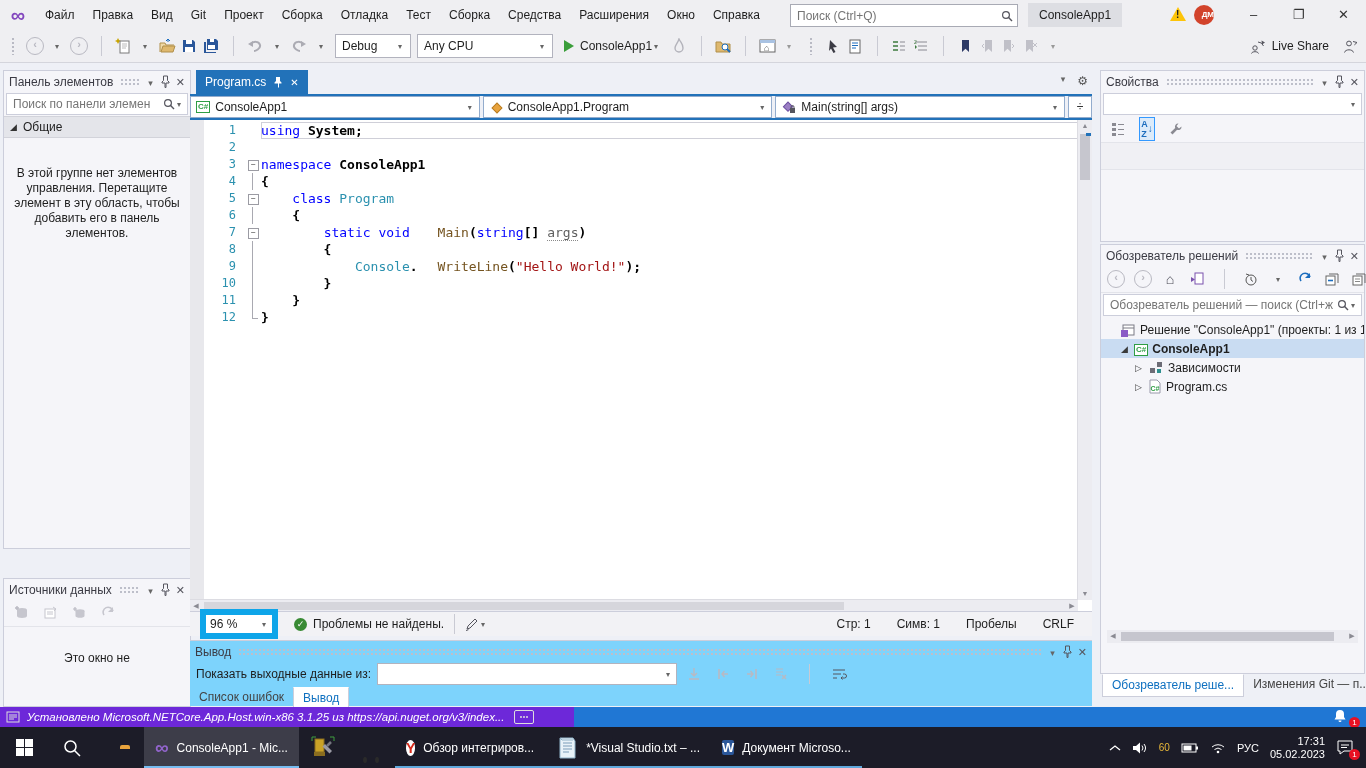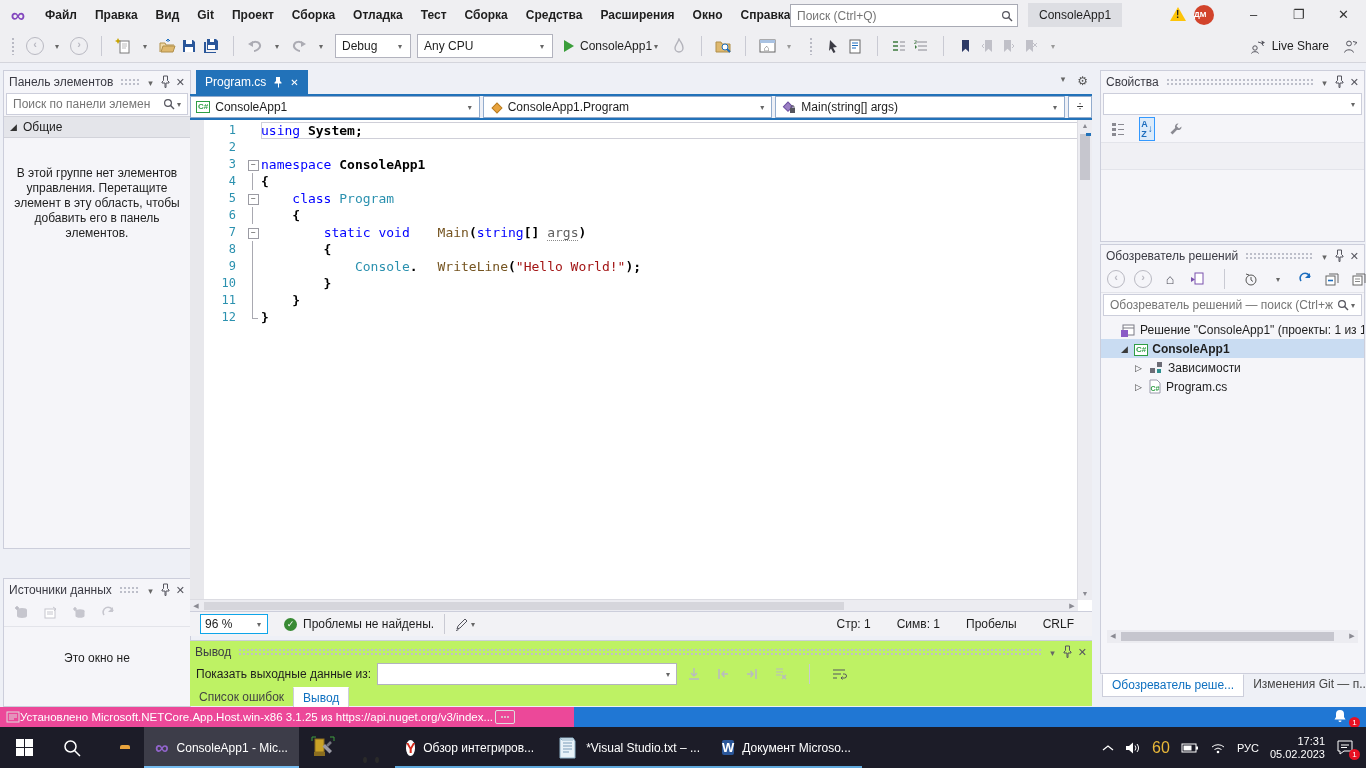--- a/index.html
+++ b/index.html
@@ -1,29 +1,29 @@
 <!DOCTYPE html>
 <html><head>
 <meta charset="utf-8">
 <style>
   html,body{margin:0;padding:0;background:#d8d8d8;}
   #app{position:relative;width:1366px;height:768px;overflow:hidden;background:#EEF0F6;
        font-family:"Liberation Sans","DejaVu Sans",sans-serif;font-size:12px;color:#1E1E1E;}
   
   .titlebar{position:absolute;left:0;top:0;right:0;height:30px;background:#EFEFF2;display:flex;align-items:center;}
   .vslogo{width:36px;text-align:center;color:#8347BE;font-size:20px;font-weight:bold;line-height:30px;}
-  .menu-item{padding:0 9px;line-height:30px;cursor:default;white-space:nowrap;font-weight:bold;}
+  .menu-item{padding:0 9px;line-height:30px;cursor:default;white-space:nowrap;}
   .tb-search{position:absolute;left:790px;top:4px;width:218px;height:21px;background:#fff;border:1px solid #A8AAB4;
              display:flex;align-items:center;padding:0 4px;}
   .tb-search input{flex:1;border:0;outline:0;font:12px "Liberation Sans",sans-serif;color:#333;background:transparent;}
   .title-chip{position:absolute;left:1028px;top:3px;height:24px;line-height:24px;padding:0 11px;background:#DDDEE3;}
   .warnico{position:absolute;left:1170px;top:7px;width:0;height:0;border-left:8px solid transparent;border-right:8px solid transparent;border-bottom:14px solid #FDC409;}
   .warnico::after{content:"!";position:absolute;left:-2px;top:2px;font-size:10px;font-weight:bold;color:#222;}
   .avatar{position:absolute;left:1194px;top:5px;width:20px;height:20px;border-radius:50%;background:#D2432B;color:#fff;
-          font-size:8px;font-weight:bold;text-align:left;line-height:20px;}
+          font-size:8px;font-weight:bold;text-align:right;line-height:20px;}
   .win-btns{position:absolute;right:0;top:0;height:30px;display:flex;}
   .win-btn{width:45px;text-align:center;line-height:30px;font-size:13px;color:#333;}
   
   .toolbar{position:absolute;left:0;top:30px;right:0;height:32px;background:#EFEFF2;border-bottom:1px solid #D4D5DC;
            display:flex;align-items:center;padding-left:2px;}
   .ticon{min-width:20px;height:24px;display:inline-flex;align-items:center;justify-content:center;margin:0 1px;}
   .grip{width:4px;height:18px;margin:0 3px;background-image:radial-gradient(#B9BAC4 1px,transparent 1.2px);background-size:4px 4px;}
   .tsep{width:1px;height:20px;background:#C9CAD3;margin:0 4px;}
   .dd{font-size:8px;color:#666;padding:0 2px;}
   .ovf{color:#999;}
@@ -73,26 +73,26 @@
   .kw{color:#0000FF;} .type{color:#2B91AF;} .method{color:#74531F;padding-left:20px;} .str{color:#A31515;} .pl{color:#000;font-weight:bold;}
   .param{color:#5f5f5f;border-bottom:1px dotted #8a8a8a;}
   .vscroll{position:absolute;right:0;top:0;bottom:12px;width:14px;background:#ECECF1;border-left:1px solid #DCDCE2;}
   .varrow{position:absolute;left:0;width:14px;height:12px;color:#8a8a92;font-size:7px;text-align:center;line-height:12px;}
   .vthumb{position:absolute;left:2px;right:2px;top:14px;height:46px;background:#C6C6CE;}
   .vmark{position:absolute;right:1px;top:13px;width:5px;height:3px;background:#2272B9;}
   .hscroll{position:absolute;left:0;right:14px;bottom:0;height:12px;background:#ECECF1;border-top:1px solid #DCDCE2;}
   .hthumb{position:absolute;left:14px;top:2px;width:640px;height:8px;background:#D6D6DC;}
   .harrow{position:absolute;top:0;width:12px;height:12px;color:#8a8a92;font-size:7px;text-align:center;line-height:12px;}
   .ed-status{position:absolute;left:0;right:0;bottom:0;height:24px;background:#F2F2F5;border-top:1px solid #CCCEDB;display:flex;align-items:center;padding:0 10px;}
-  .zoomsel{width:58px;height:18px;background:#fff;border:1px solid #0ea5e9;display:flex;align-items:center;padding:0 4px;margin-right:16px;}
+  .zoomsel{width:58px;height:18px;background:#fff;border:6px solid #0ea5e9;display:flex;align-items:center;padding:0 4px;margin-right:16px;}
   .zoomsel .dd{margin-left:auto;}
   .okc{width:13px;height:13px;border-radius:50%;background:#388A34;color:#fff;font-size:9px;line-height:13px;text-align:center;margin-right:6px;}
   .st-right{margin-left:auto;display:flex;gap:26px;padding-right:8px;}
   
-  .output{position:absolute;left:190px;top:640px;width:902px;height:66px;background:#bef264;}
+  .output{position:absolute;left:190px;top:640px;width:902px;height:66px;background:#7dd3fc;}
   .out-row{display:flex;align-items:center;height:24px;padding:0 6px;gap:6px;}
   .out-combo{width:290px;height:20px;background:#fff;border:1px solid #B2B3BE;display:flex;align-items:center;padding:0 4px;}
   .out-combo input{flex:1;border:0;outline:0;background:transparent;}
   .out-tabs{display:flex;margin-top:1px;}
   
   .props{left:1100px;top:70px;width:263px;height:170px;}
   .prop-combo{margin:1px 2px;height:20px;background:#fff;border:1px solid #CCCEDB;display:flex;align-items:center;padding:0 4px;}
   .prop-combo .dd{margin-left:auto;}
   .selbox{border:1px solid #3399FF;background:#DCEBFA;padding:1px;display:inline-flex;}
   .az{font-size:9px;font-weight:bold;color:#1C6DBE;line-height:10px;}
@@ -101,36 +101,36 @@
   .tree{padding-top:3px;}
   .trow{display:flex;align-items:center;height:19px;white-space:nowrap;overflow:hidden;gap:4px;}
   .trow.sel{background:#C9DCF2;}
   .tarrow{width:11px;font-size:9px;color:#3b3b3b;text-align:center;flex:0 0 auto;}
   .csproj{display:inline-block;border:1px solid #2E9E44;color:#2E9E44;font-size:8px;font-weight:bold;padding:0 1px;line-height:10px;background:#fff;}
   .se-hscroll{position:absolute;left:6px;right:6px;bottom:30px;height:13px;background:#ECECF1;}
   .se-hthumb{position:absolute;left:14px;right:24px;top:2px;height:9px;background:#C6C6CE;}
   .right-tabs{left:1102px;top:674px;}
   
   .statusbar{position:absolute;left:0;top:707px;right:0;height:20px;background:#2077D4;}
-  .toast{position:absolute;left:0;top:0;width:562px;height:20px;background:#ec4899;color:#fff;display:flex;align-items:center;gap:0;padding:0 6px;font-size:11.5px;white-space:nowrap;}
+  .toast{position:absolute;left:0;top:0;width:562px;height:20px;background:#6d28d9;color:#fff;display:flex;align-items:center;gap:7px;padding:0 6px;font-size:11.5px;white-space:nowrap;font-style:italic;}
   .toast-btn{margin-left:2px;width:18px;height:12px;border:1px solid #ddd;border-radius:2px;display:flex;align-items:center;justify-content:center;gap:1px;}
   .toast-btn i{width:2px;height:2px;background:#ddd;border-radius:50%;}
   .bellwrap{position:absolute;right:12px;top:1px;width:22px;height:18px;}
   .badge{position:absolute;right:-6px;bottom:-2px;width:11px;height:11px;border-radius:50%;background:#E81123;color:#fff;font-size:8px;line-height:11px;text-align:center;}
   
   .taskbar{position:absolute;left:0;top:727px;right:0;height:41px;background:#1C1C28;display:flex;align-items:center;color:#fff;}
   .tk-btn{height:41px;display:flex;align-items:center;justify-content:center;position:relative;flex:0 0 auto;}
   .tk-icononly{width:48px;}
   .tk-app{padding:0 11px;gap:8px;max-width:176px;}
   .tk-app .lbl{font-size:12px;white-space:nowrap;overflow:hidden;text-overflow:ellipsis;max-width:118px;}
   .tk-app.active{background:#3D3D49;}
   .runline{position:absolute;bottom:0;left:0;right:0;height:2px;background:#5FA8DC;}
   .tk-app.active .runline{background:#76BCF0;}
   .tray{margin-left:auto;display:flex;align-items:center;gap:11px;padding-right:10px;}
-  .tray .pct{color:#E9B839;font-size:16px;}
+  .tray .pct{color:#E9B839;font-size:10px;}
   .tray .lang{font-size:11px;}
   .time{font-size:11px;text-align:right;line-height:13px;}
   .notif{position:relative;width:20px;height:18px;}
   .ybadge{width:22px;height:22px;border-radius:50%;background:#fff;color:#D7291A;font-weight:bold;font-size:14px;text-align:center;line-height:22px;}
   .wbox{width:22px;height:22px;background:#2B579A;color:#fff;font-weight:bold;font-size:13px;text-align:center;line-height:22px;border-radius:2px;}
   .isaac{width:22px;height:22px;border-radius:50%;background:#E7C9B8;position:relative;}
   .isaac::before,.isaac::after{content:"";position:absolute;top:9px;width:4px;height:6px;border-radius:50%;background:#2a2a2a;}
   .isaac::before{left:4px;} .isaac::after{right:4px;}
   .winlogo{display:grid;grid-template-columns:8px 8px;grid-template-rows:8px 8px;gap:1px;}
   .winlogo i{background:#fff;}

